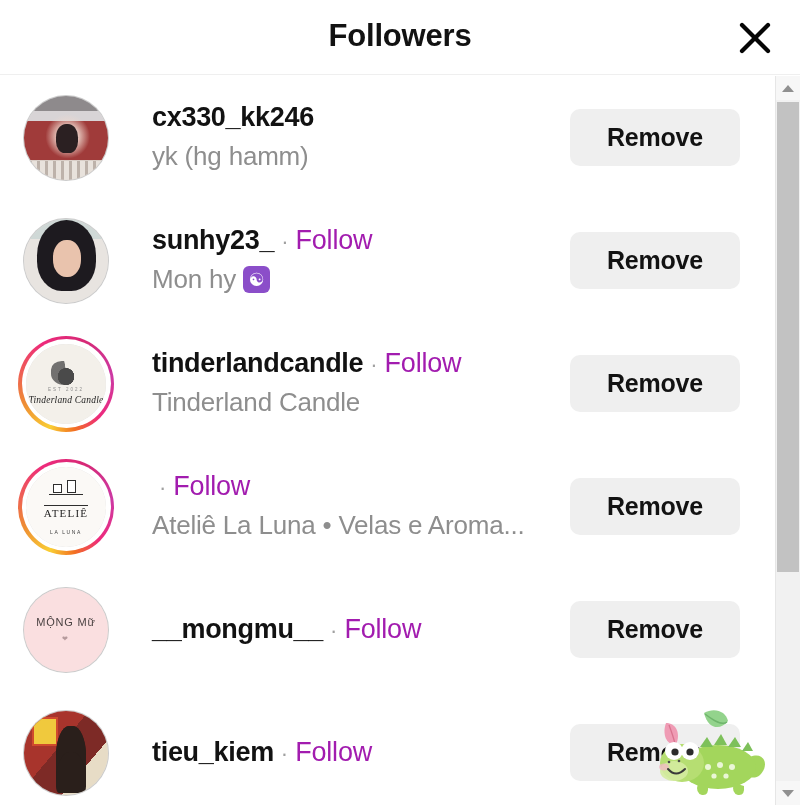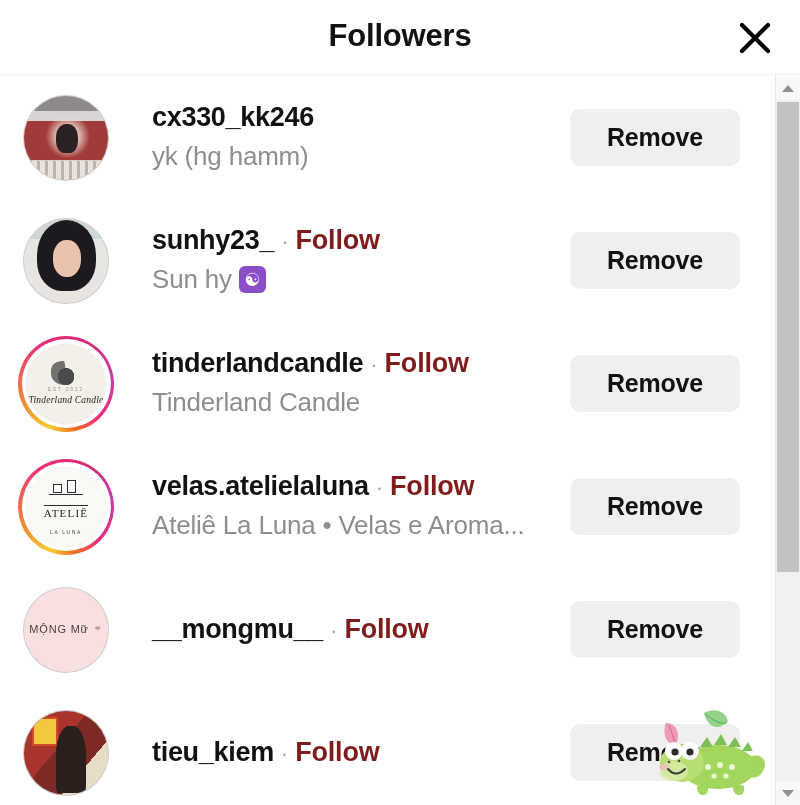--- a/index.html
+++ b/index.html
@@ -270,21 +270,21 @@
     padding-top: 1px;
   }
   .art-atelie .a-sub {
     font-size: 5px;
     letter-spacing: 1.6px;
     color: #3b3b3b;
   }
 
   .art-mongmu {
     background: #fadfe0;
-    flex-direction: row;
+    flex-direction: column;
     gap: 6px;
   }
   .art-mongmu .m-name {
     font-size: 11px;
     letter-spacing: 0.8px;
     color: #4a4242;
   }
   .art-mongmu .m-sub {
     font-size: 7px;
     color: #b59a9c;
@@ -317,22 +317,22 @@
   }
 
   .dot-sep {
     color: #a0a0a0;
     margin: 0 7px;
     font-size: 22px;
     font-weight: 400;
   }
 
   .follow-link {
-    color: #7f1d1d;
-    font-weight: 700;
+    color: #a21caf;
+    font-weight: 400;
     cursor: pointer;
     letter-spacing: -0.2px;
   }
 
   .line-secondary {
     display: flex;
     align-items: center;
     gap: 7px;
     font-size: 26px;
     color: #8e8e8e;
@@ -473,21 +473,21 @@
           <div class="avatar-art art-sunhy"></div>
         </div>
       </div>
       <div class="row-text">
         <div class="line-primary">
           <span class="username">sunhy23_</span>
           <span class="dot-sep">·</span>
           <span class="follow-link">Follow</span>
         </div>
         <div class="line-secondary">
-          <span>Sun hy</span>
+          <span>Mon hy</span>
           <span class="emoji-badge">☯</span>
         </div>
       </div>
       <button class="remove-button">Remove</button>
     </div>
 
     <div class="follower-row">
       <div class="avatar-wrap">
         <div class="story-ring"></div>
         <div class="avatar ringed">
@@ -520,21 +520,20 @@
                 <i></i>
                 <i></i>
               </span>
             <span class="a-name">ATELIÊ</span>
             <span class="a-sub">LA LUNA</span>
           </div>
         </div>
       </div>
       <div class="row-text">
         <div class="line-primary">
-          <span class="username">velas.atelielaluna</span>
           <span class="dot-sep">·</span>
           <span class="follow-link">Follow</span>
         </div>
         <div class="line-secondary">
           <span>Ateliê La Luna • Velas e Aroma...</span>
         </div>
       </div>
       <button class="remove-button">Remove</button>
     </div>
 

